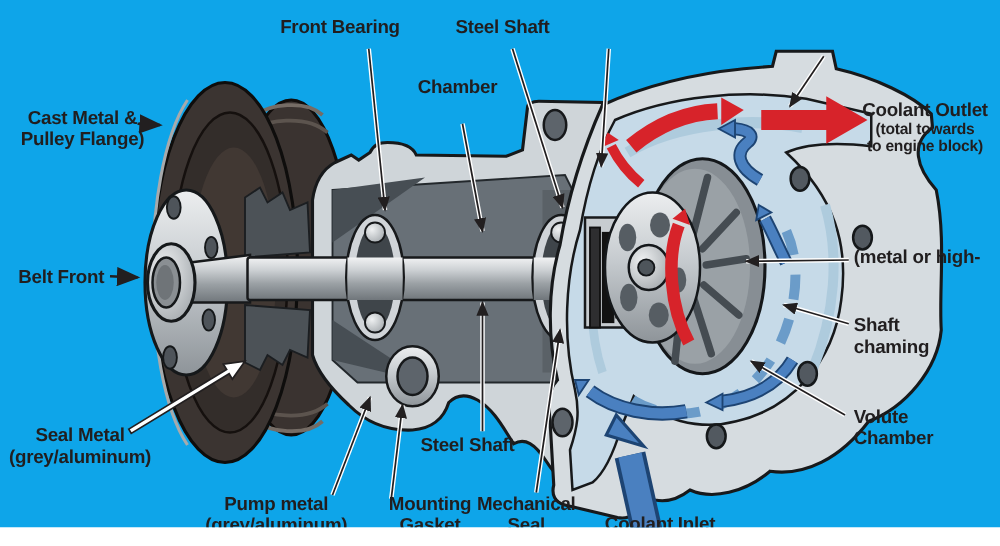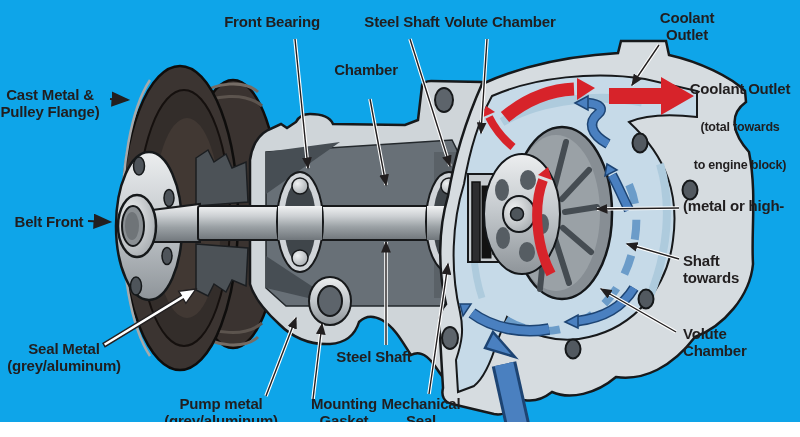--- a/index.html
+++ b/index.html
@@ -3,21 +3,21 @@
 <meta charset="utf-8">
 <style>
   html,body{margin:0;padding:0;background:#ffffff;}
   #stage{position:relative;width:800px;height:422px;background:#0ea5e9;overflow:hidden;
          font-family:"Liberation Sans",sans-serif;}
   #art{position:absolute;left:0;top:0;}
   .lbl{position:absolute;font-weight:bold;font-size:15px;line-height:17px;color:#211e1f;
        white-space:nowrap;letter-spacing:-0.2px;}
   .c{transform:translateX(-50%);text-align:center;}
   .lbl span{display:block;}
-  .small{font-size:12.5px;line-height:13.5px;margin-top:24px;}
+  .small{font-size:12.5px;line-height:13.5px;}
 </style>
 </head>
 <body>
 
 <div id="stage">
 
 <svg id="art" width="800" height="437" viewBox="0 0 800 437">
   <defs>
     <linearGradient id="gMetal" x1="0" y1="0" x2="0" y2="1">
       <stop offset="0" stop-color="#eceeef"></stop>
@@ -247,36 +247,29 @@
     <polygon points="103,343.3 181.3,295.6 178.7,291.3 196,289 185.9,303.3 183.3,299 105,346.7" fill="#ffffff" stroke="#221f20" stroke-width="1.4"></polygon>
   </g>
 </svg>
 
 <div class="lbl c" style="left:272px;top:13px">
       <span>Front Bearing</span>
     </div>
 <div class="lbl c" style="left:402px;top:13px">
       <span>Steel Shaft</span>
     </div>
-<div class="lbl c" style="left:500px;top:13px">
-      <span>Volute Chamber</span>
-    </div>
-<div class="lbl c" style="left:687px;top:9px">
-  <span>Coolant</span>
-      <span>Outlet</span>
-</div>
 <div class="lbl c" style="left:740px;top:80px">
   <span>Coolant Outlet</span>
   <span class="small">(total towards</span>
   <span class="small">to engine block)</span>
 </div>
 <div class="lbl c" style="left:366px;top:61px">
       <span>Chamber</span>
 </div>
-<div class="lbl c" style="left:50px;top:86px">
+<div class="lbl c" style="left:66px;top:86px">
   <span>Cast Metal &amp;</span>
       <span>Pulley Flange)</span>
 </div>
 <div class="lbl c" style="left:49px;top:213px">
       <span>Belt Front</span>
     </div>
 <div class="lbl c" style="left:64px;top:340px">
   <span>Seal Metal</span>
       <span>(grey/aluminum)</span>
 </div>
@@ -288,25 +281,28 @@
   <span>Mounting</span>
       <span>Gasket</span>
 </div>
 <div class="lbl c" style="left:421px;top:395px">
   <span>Mechanical</span>
       <span>Seal</span>
 </div>
 <div class="lbl c" style="left:374px;top:348px">
       <span>Steel Shaft</span>
     </div>
+<div class="lbl c" style="left:528px;top:411px">
+      <span>Coolant Inlet</span>
+    </div>
 <div class="lbl" style="left:683px;top:197px">
       <span>(metal or high-</span>
 </div>
 <div class="lbl" style="left:683px;top:252px">
   <span>Shaft</span>
-      <span>towards</span>
+      <span>chaming</span>
 </div>
 <div class="lbl" style="left:683px;top:325px">
   <span>Volute</span>
       <span>Chamber</span>
 </div>
 
 </div>
 
 </body></html>

